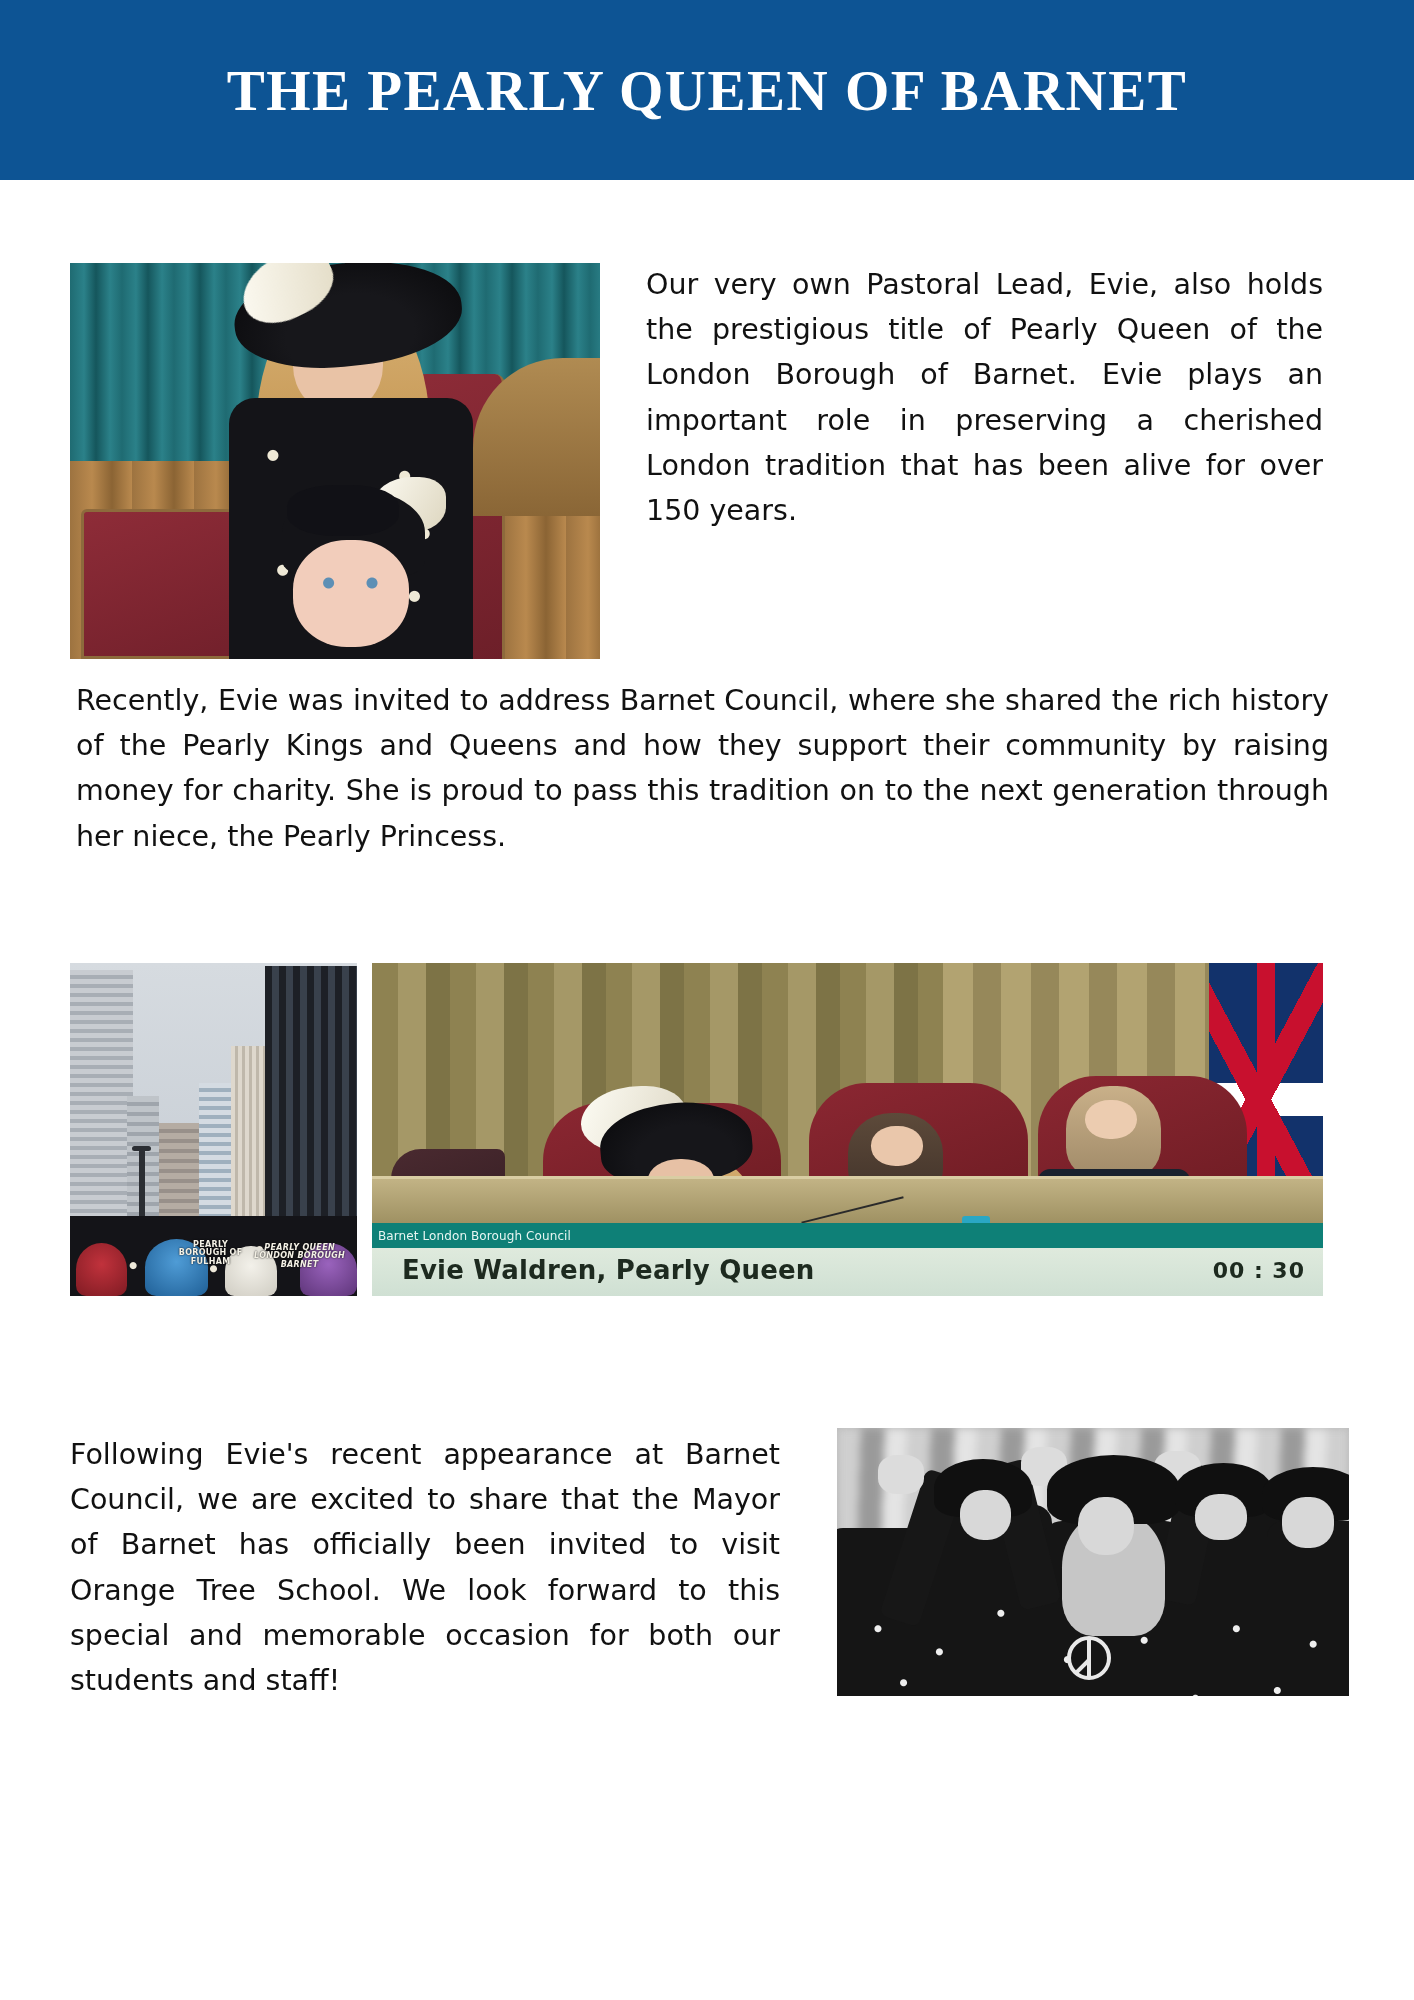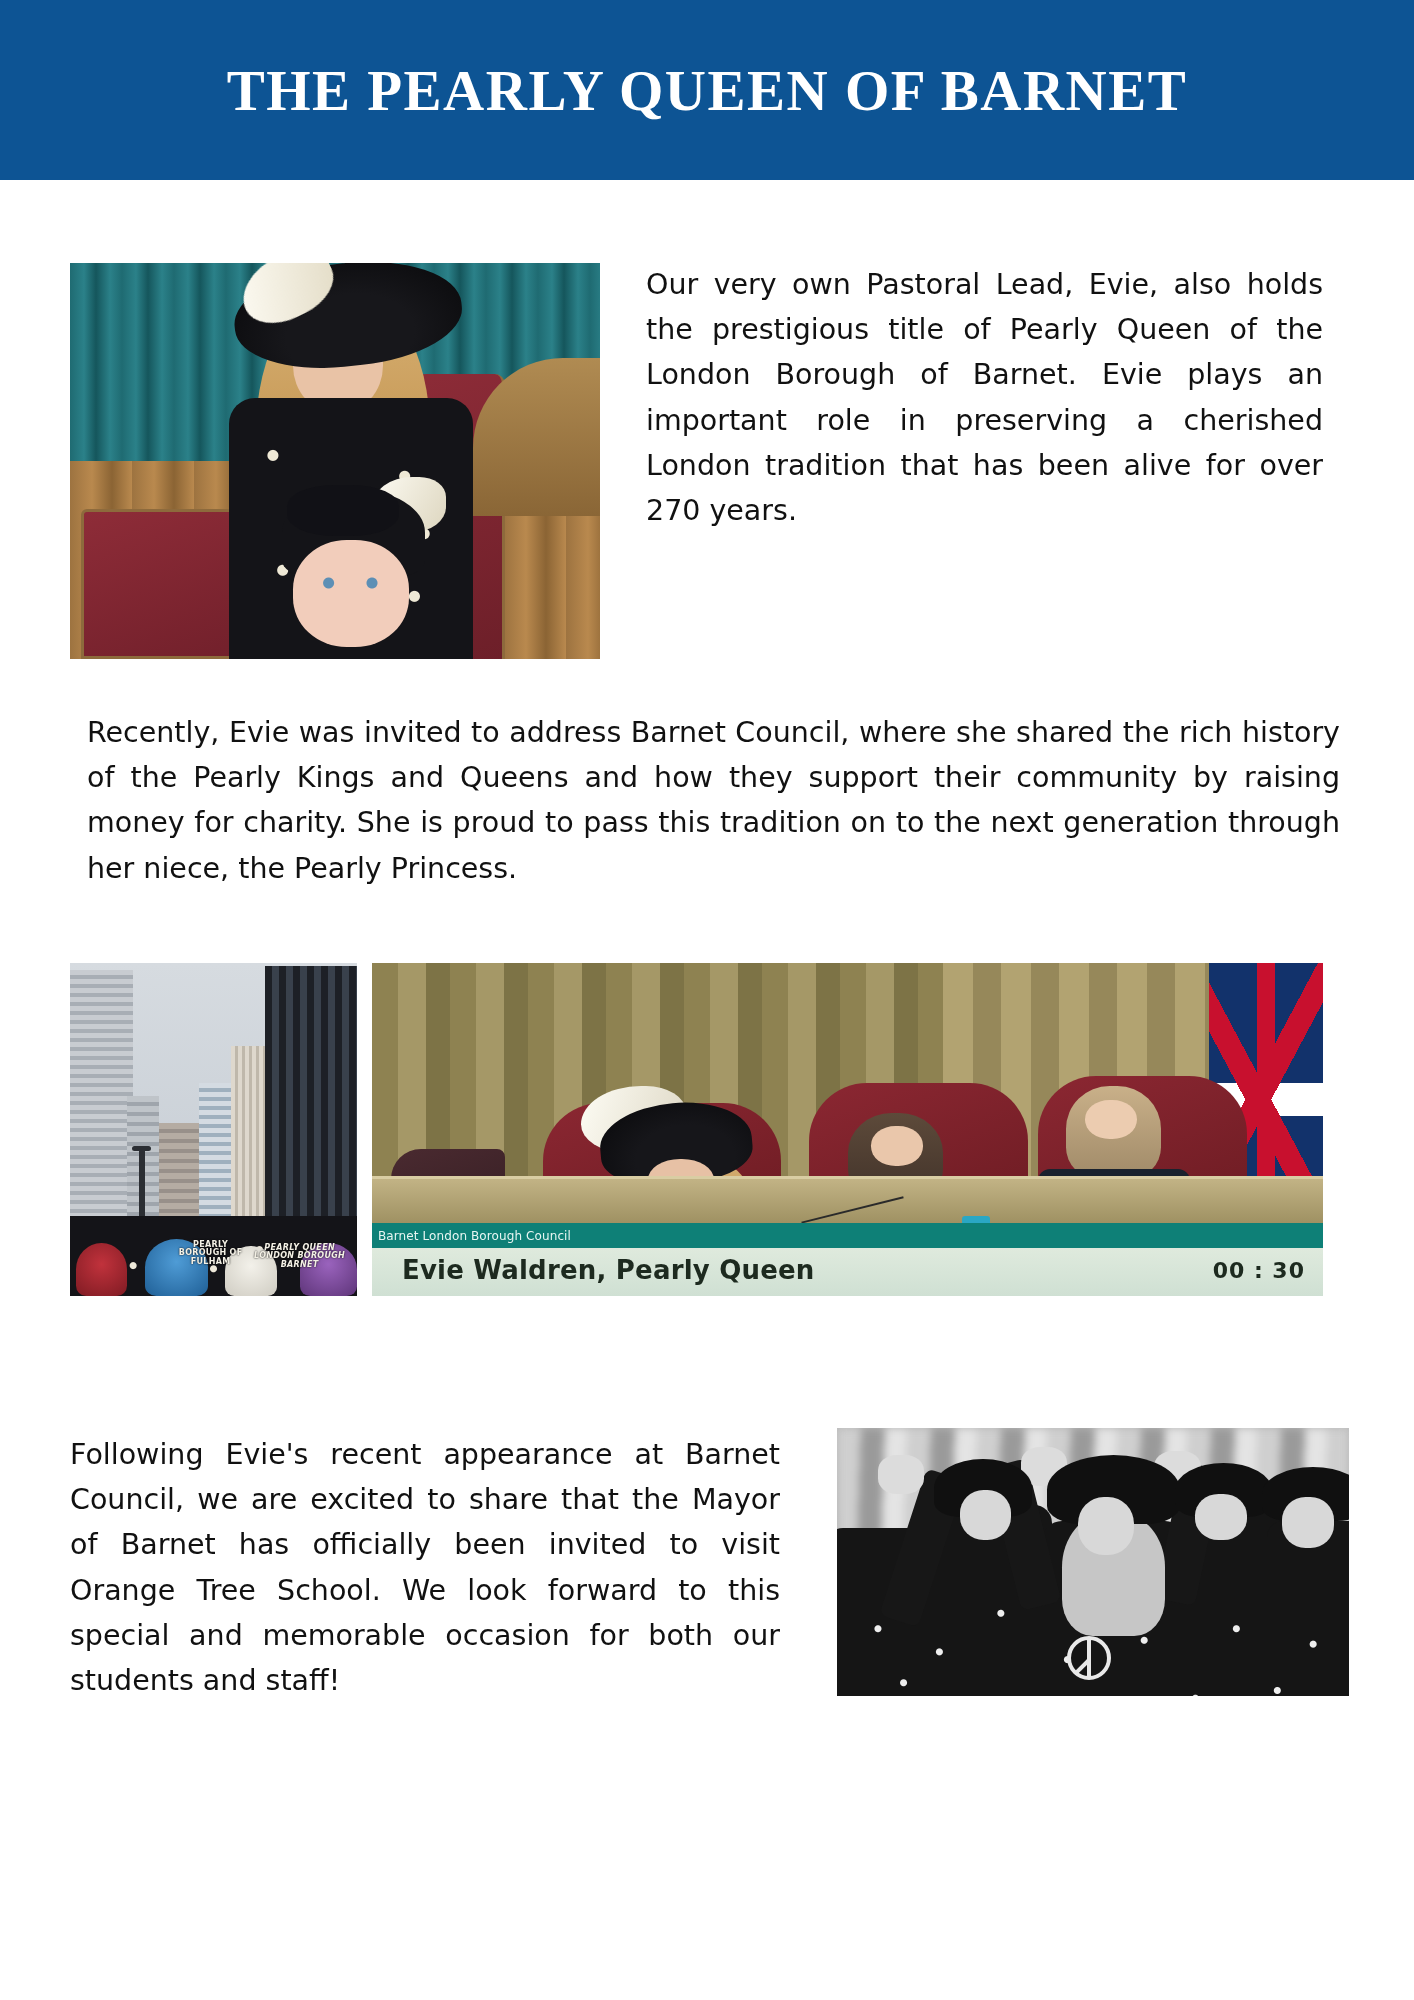--- a/index.html
+++ b/index.html
@@ -46,21 +46,21 @@
     position: absolute;
     color: #111111;
     font-size: 28.5px;
     line-height: 1.585;
     text-align: justify;
     text-justify: inter-word;
     font-weight: 400;
   }
 
   #para-1 { left: 646px; top: 262px; width: 677px; }
-  #para-2 { left: 87px;  top: 678px; width: 1253px; margin-top: 32px; }
+  #para-2 { left: 76px;  top: 678px; width: 1253px; }
   #para-3 { left: 70px;  top: 1432px; width: 710px; }
 
   
   .photo {
     position: absolute;
     overflow: hidden;
     background: #cfcfcf;
   }
 
   
@@ -382,21 +382,21 @@
     <div class="p1-face"></div>
     <div class="p1-jacket"></div>
     <div class="p1-hat"></div>
     <div class="p1-plume"></div>
     <div class="p1-babyplume"></div>
     <div class="p1-babyhat"></div>
     <div class="p1-bow"></div>
     <div class="p1-babyface"></div>
   </div>
 
-  <div class="para" id="para-1">Our very own Pastoral Lead, Evie, also holds the prestigious title of Pearly Queen of the London Borough of Barnet. Evie plays an important role in preserving a cherished London tradition that has been alive for over 270 years.</div>
+  <div class="para" id="para-1">Our very own Pastoral Lead, Evie, also holds the prestigious title of Pearly Queen of the London Borough of Barnet. Evie plays an important role in preserving a cherished London tradition that has been alive for over 150 years.</div>
 
   <div class="para" id="para-2">Recently, Evie was invited to address Barnet Council, where she shared the rich history of the Pearly Kings and Queens and how they support their community by raising money for charity. She is proud to pass this tradition on to the next generation through her niece, the Pearly Princess.</div>
 
   <div class="photo" id="photo-skyline">
     <div class="p2-sky"></div>
     <div class="p2-b1"></div>
     <div class="p2-b2"></div>
     <div class="p2-b3"></div>
     <div class="p2-b4"></div>
     <div class="p2-b5"></div>

